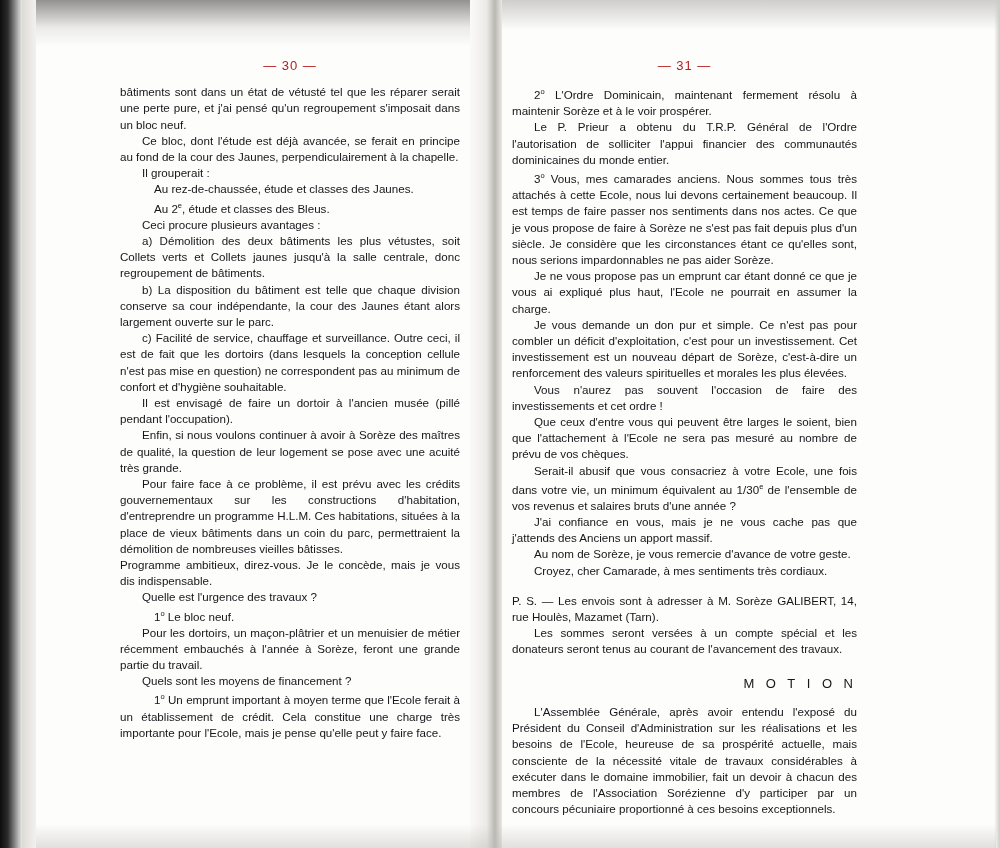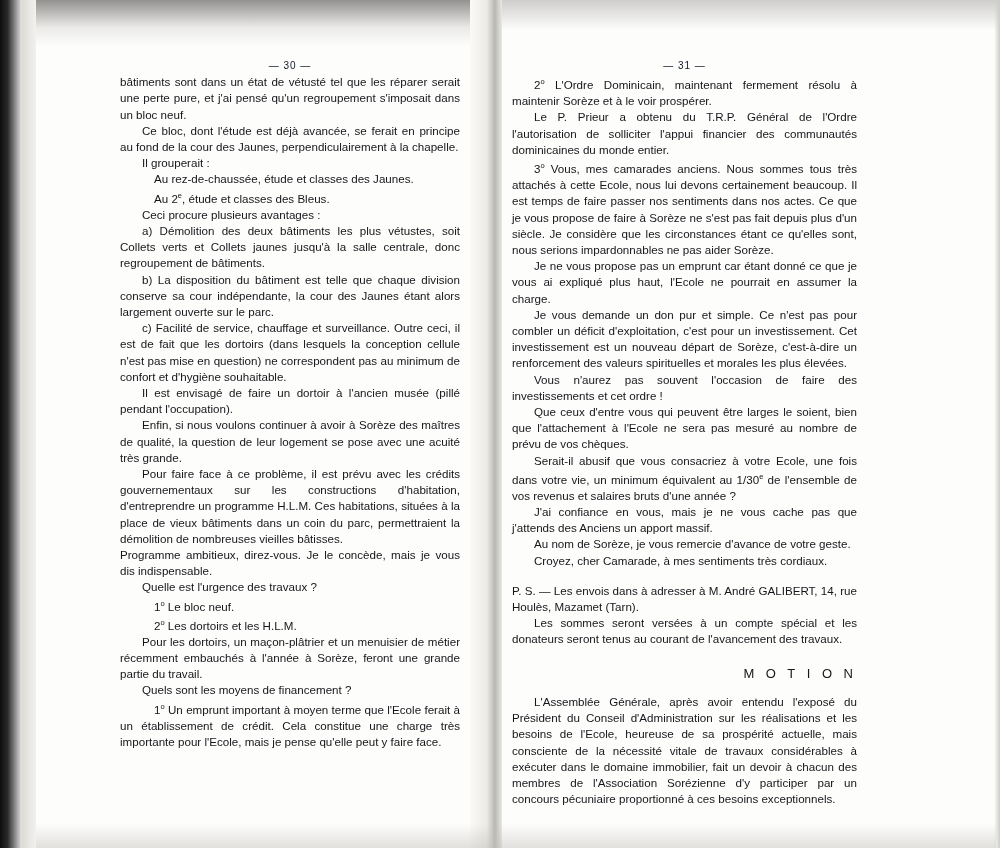--- a/index.html
+++ b/index.html
@@ -81,24 +81,24 @@
   .col-left {
     left: 120px;
     width: 340px;
   }
   .col-right {
     left: 512px;
     width: 345px;
   }
   .folio {
     text-align: center;
-    font-size: 10px;
+    font-size: 13px;
     letter-spacing: 1px;
-    margin-bottom: 0;
-    color: #0f172a;
+    margin-bottom: 10px;
+    color: #b91c1c;
   }
   p {
     margin: 0 0 0 0;
     text-indent: 22px;
   }
   p.noindent { text-indent: 0; }
   p.deep { text-indent: 34px; }
   .sp-lg { height: 14px; }
   b { font-weight: normal; }
   sup { font-size: 7.5px; vertical-align: super; }
@@ -134,21 +134,20 @@
         <p>Ceci procure plusieurs avantages :</p>
         <p>a) Démolition des deux bâtiments les plus vétustes, soit Collets verts et Collets jaunes jusqu'à la salle centrale, donc regroupement de bâtiments.</p>
         <p>b) La disposition du bâtiment est telle que chaque division conserve sa cour indépendante, la cour des Jaunes étant alors largement ouverte sur le parc.</p>
         <p>c) Facilité de service, chauffage et surveillance. Outre ceci, il est de fait que les dortoirs (dans lesquels la conception cellule n'est pas mise en question) ne correspondent pas au minimum de confort et d'hygiène souhaitable.</p>
         <p>Il est envisagé de faire un dortoir à l'ancien musée (pillé pendant l'occupation).</p>
         <p>Enfin, si nous voulons continuer à avoir à Sorèze des maîtres de qualité, la question de leur logement se pose avec une acuité très grande.</p>
         <p>Pour faire face à ce problème, il est prévu avec les crédits gouvernementaux sur les constructions d'habitation, d'entreprendre un programme H.L.M. Ces habitations, situées à la place de vieux bâtiments dans un coin du parc, permettraient la démolition de nombreuses vieilles bâtisses.</p>
         <p class="noindent">Programme ambitieux, direz-vous. Je le concède, mais je vous dis indispensable.</p>
         <p>Quelle est l'urgence des travaux ?</p>
         <p class="deep">1<sup>o</sup> Le bloc neuf.</p>
-        <p class="deep">2<sup>o</sup> Les dortoirs et les H.L.M.</p>
         <p>Pour les dortoirs, un maçon-plâtrier et un menuisier de métier récemment embauchés à l'année à Sorèze, feront une grande partie du travail.</p>
         <p>Quels sont les moyens de financement ?</p>
         <p class="deep">1<sup>o</sup> Un emprunt important à moyen terme que l'Ecole ferait à un établissement de crédit. Cela constitue une charge très importante pour l'Ecole, mais je pense qu'elle peut y faire face.</p>
       </div>
   </div>
 
   <div class="col col-right">
     <div class="folio">— 31 —</div>
     <div id="right-body">
         <p>2<sup>o</sup> L'Ordre Dominicain, maintenant <b>fermement résolu</b> à maintenir Sorèze et à le voir prospérer.</p>
@@ -156,21 +155,21 @@
         <p>3<sup>o</sup> Vous, mes camarades anciens. Nous sommes tous très attachés à cette Ecole, nous lui devons certainement beaucoup. Il est temps de faire passer nos sentiments dans nos actes. Ce que je vous propose de faire à Sorèze ne s'est pas fait depuis plus d'un siècle. Je considère que les circonstances étant ce qu'elles sont, nous serions impardonnables ne pas aider Sorèze.</p>
         <p>Je ne vous propose pas un emprunt car étant donné ce que je vous ai expliqué plus haut, l'Ecole ne pourrait en assumer la charge.</p>
         <p>Je vous demande un don pur et simple. Ce n'est pas pour combler un déficit d'exploitation, c'est pour un investissement. Cet investissement est un nouveau départ de Sorèze, c'est-à-dire un renforcement des valeurs spirituelles et morales les plus élevées.</p>
         <p>Vous n'aurez pas souvent l'occasion de faire des investissements et cet ordre !</p>
         <p>Que ceux d'entre vous qui peuvent être larges le soient, bien que l'attachement à l'Ecole ne sera pas mesuré au nombre de prévu de vos chèques.</p>
         <p>Serait-il abusif que vous consacriez à votre Ecole, une fois dans votre vie, un minimum équivalent au 1/30<sup>e</sup> de l'ensemble de vos revenus et salaires bruts d'une année ?</p>
         <p>J'ai confiance en vous, mais je ne vous cache pas que j'attends des Anciens un apport massif.</p>
         <p>Au nom de Sorèze, je vous remercie d'avance de votre geste.</p>
         <p>Croyez, cher Camarade, à mes sentiments très cordiaux.</p>
         <div class="sp-lg"></div>
-        <p class="noindent">P. S. — Les envois dans à adresser à M. André GALIBERT, 14, rue Houlès, Mazamet (Tarn).</p>
+        <p class="noindent">P. S. — Les envois sont à adresser à M. Sorèze GALIBERT, 14, rue Houlès, Mazamet (Tarn).</p>
         <p>Les sommes seront versées à un compte spécial et les donateurs seront tenus au courant de l'avancement des travaux.</p>
       </div>
     <div class="motion-head">M O T I O N</div>
     <div id="right-section">
         <p>L'Assemblée Générale, après avoir entendu l'exposé du Président du Conseil d'Administration sur les réalisations et les besoins de l'Ecole, heureuse de sa prospérité actuelle, mais consciente de la nécessité vitale de travaux considérables à exécuter dans le domaine immobilier, fait un devoir à chacun des membres de l'Association Sorézienne d'y participer par un concours pécuniaire proportionné à ces besoins exceptionnels.</p>
       </div>
   </div>
 
 </div>
 

